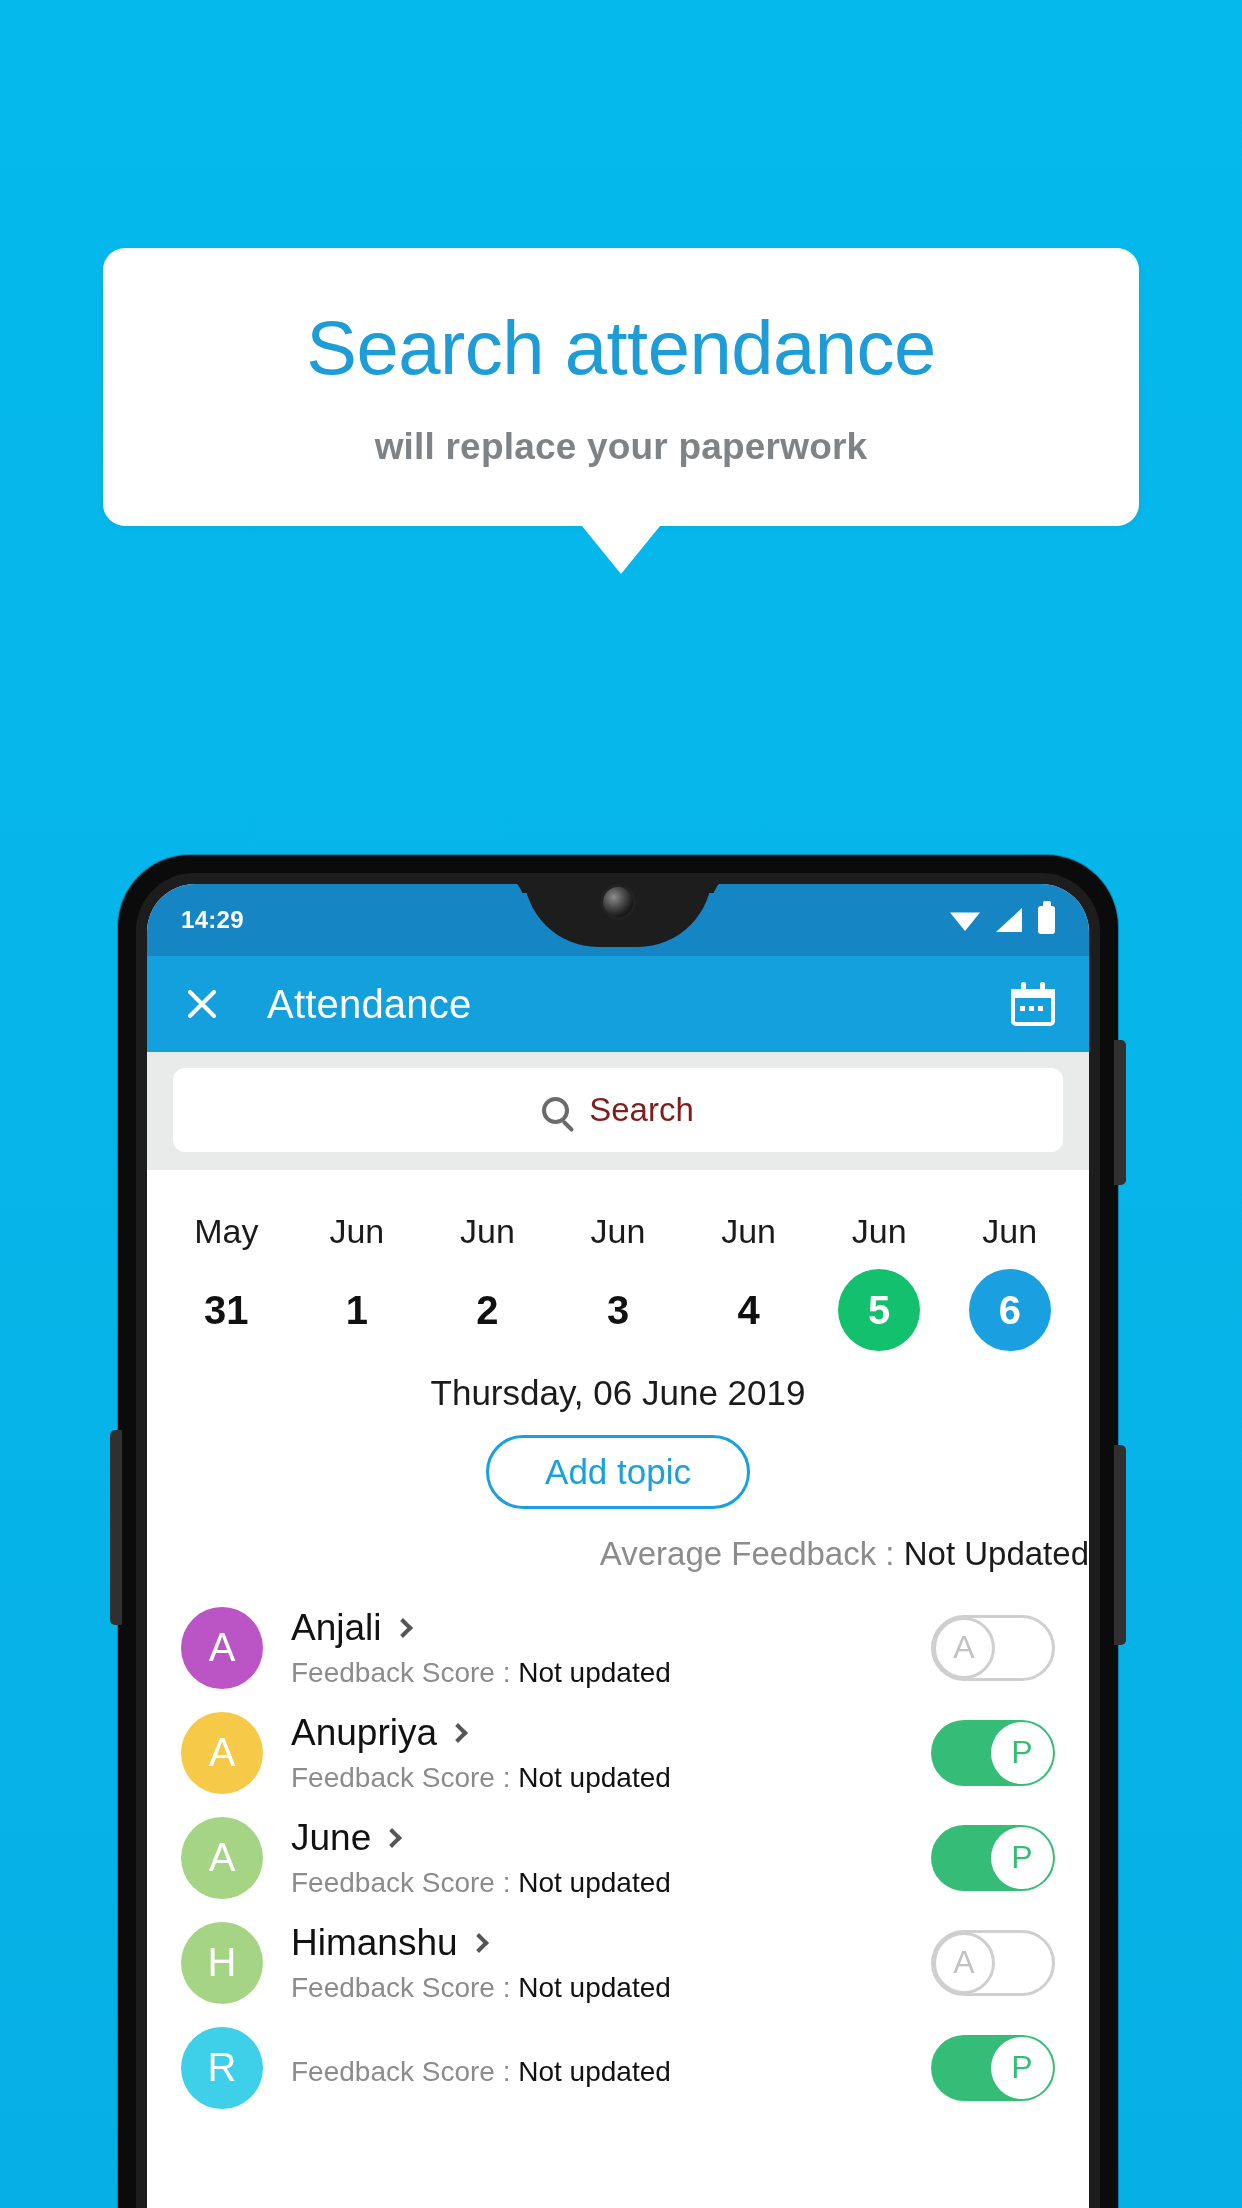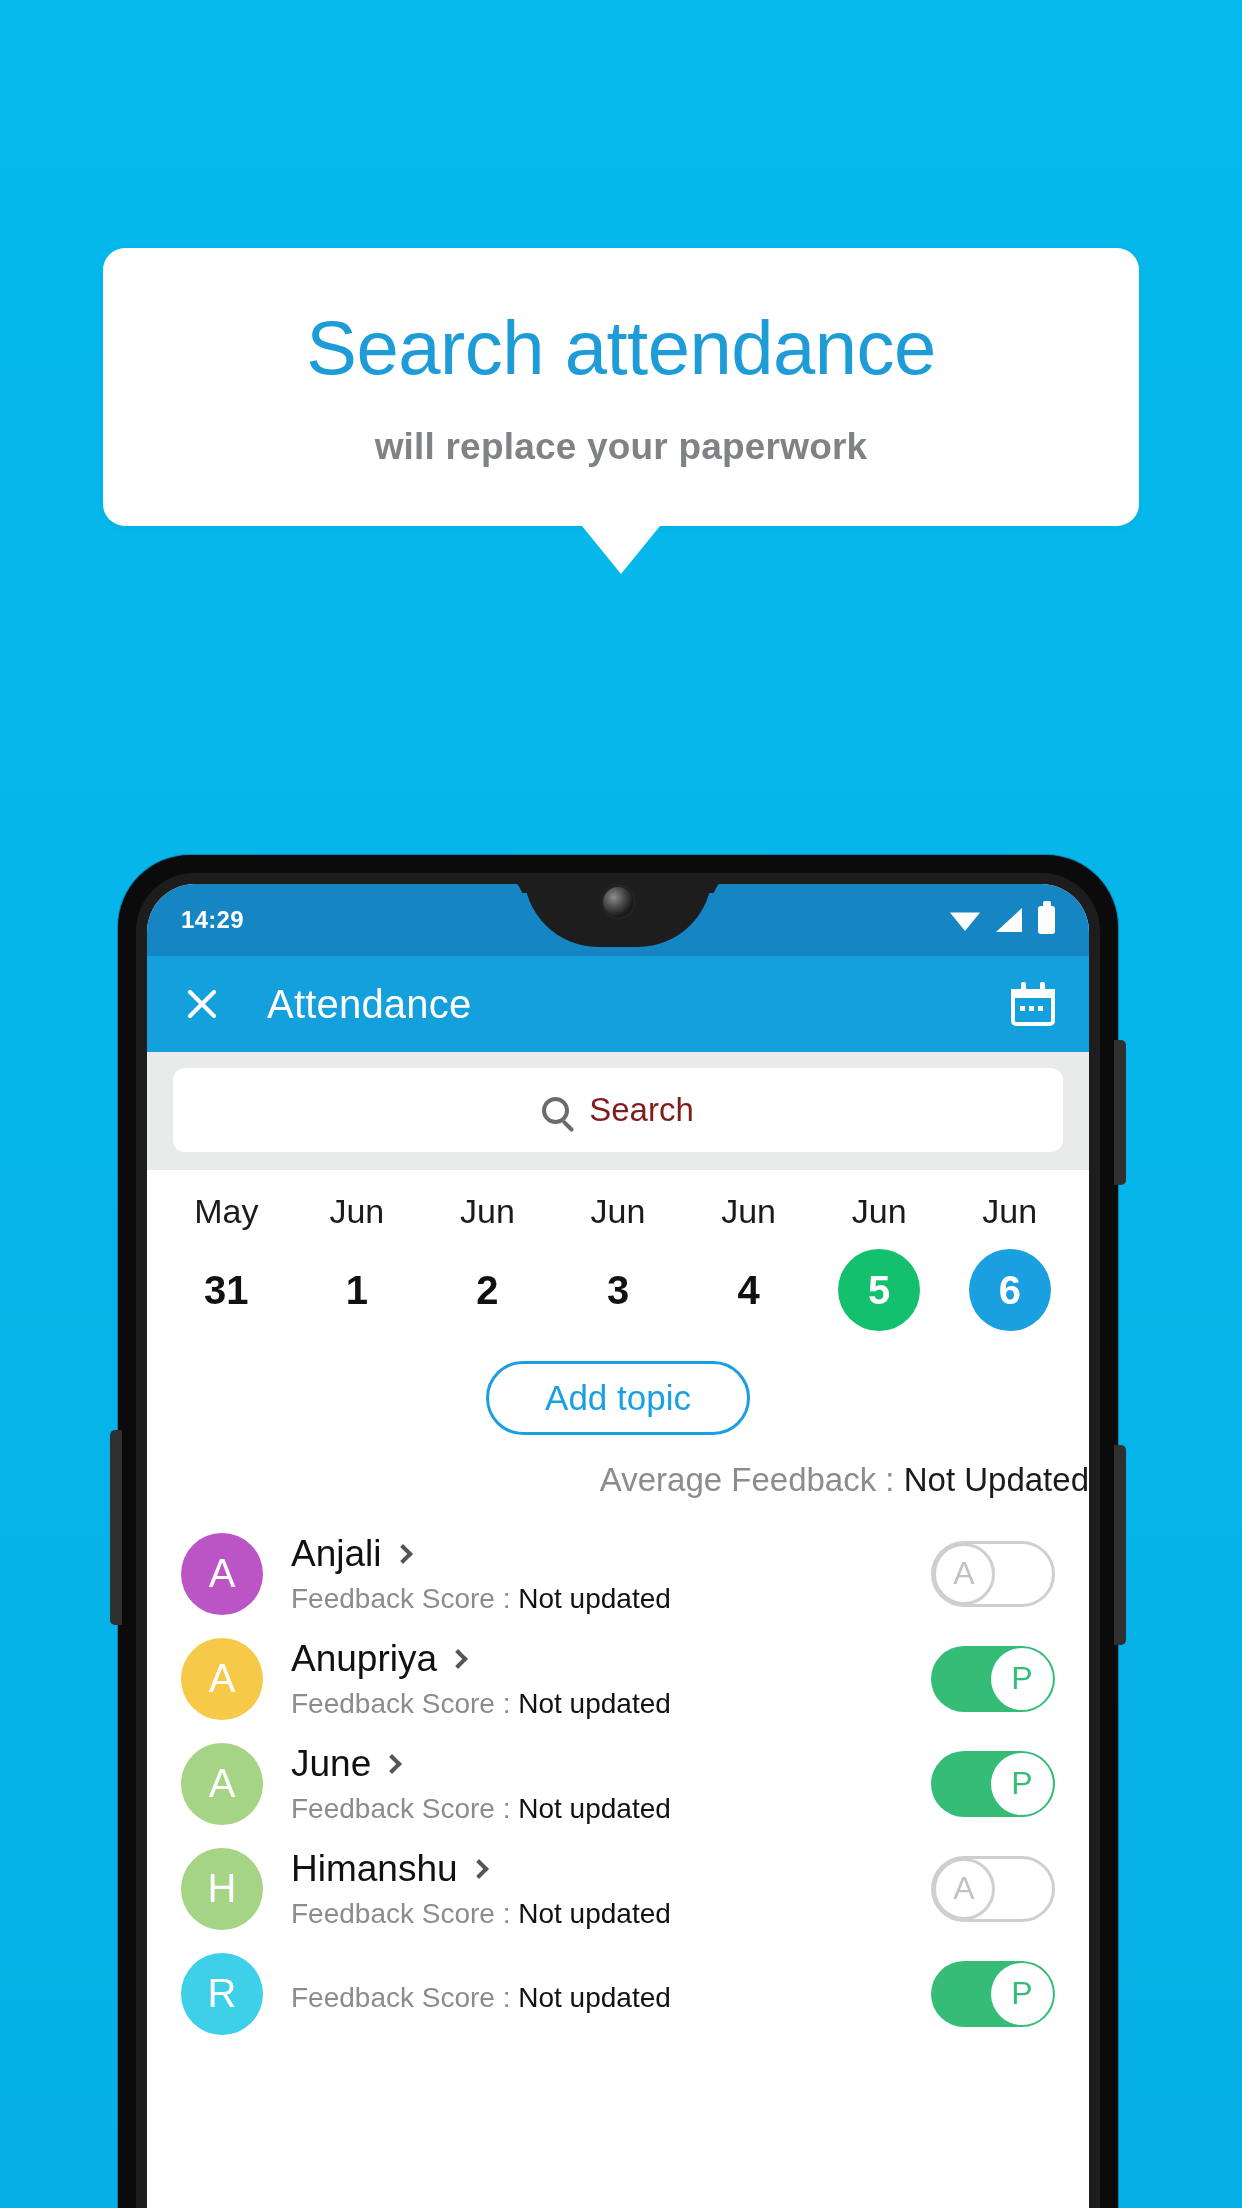--- a/index.html
+++ b/index.html
@@ -157,21 +157,21 @@
   .search-box{
     background:#fff;border-radius:12px;height:84px;
     display:flex;align-items:center;justify-content:center;gap:20px;
   }
   .mag{ width:27px;height:27px;border:4px solid #6b6b6b;border-radius:50%;position:relative;}
   .mag:after{content:"";position:absolute;right:-10px;bottom:-8px;width:14px;height:4px;background:#6b6b6b;border-radius:2px;transform:rotate(45deg);}
   .search-ph{ color:#7f1d1d; font-size:33px; }
 
   
   .date-strip{ display:flex; padding:22px 14px 8px; }
-  .d-col{ flex:1; text-align:center; }
+  .d-col{ flex:1; text-align:center;margin-top:20px; }
   .d-mon{ font-size:34px; color:#1b1b1b; font-weight:400; }
   .d-num-wrap{ margin-top:18px; display:flex; justify-content:center; }
   .d-num{
     width:82px;height:82px;line-height:82px;
     font-size:40px;font-weight:700;color:#111;
     border-radius:50%;
   }
   .d-num.sel-green{ background:#12c06e; color:#fff; }
   .d-num.sel-blue{ background:#1a9fe0; color:#fff; }
 
@@ -314,20 +314,21 @@
             </div>
           </div>
           <div class="d-col">
             <div class="d-mon">Jun</div>
             <div class="d-num-wrap">
               <div class="d-num sel-blue">6</div>
             </div>
           </div>
         </div>
 
+      <div class="full-date">Thursday, 06 June 2019</div>
 
       <div class="addtopic-wrap">
         <span class="addtopic">Add topic</span>
       </div>
 
       <div class="avg-feedback">
         <span>Average Feedback : </span><b>Not Updated</b>
       </div>
 
       <div class="list" id="student-list">

